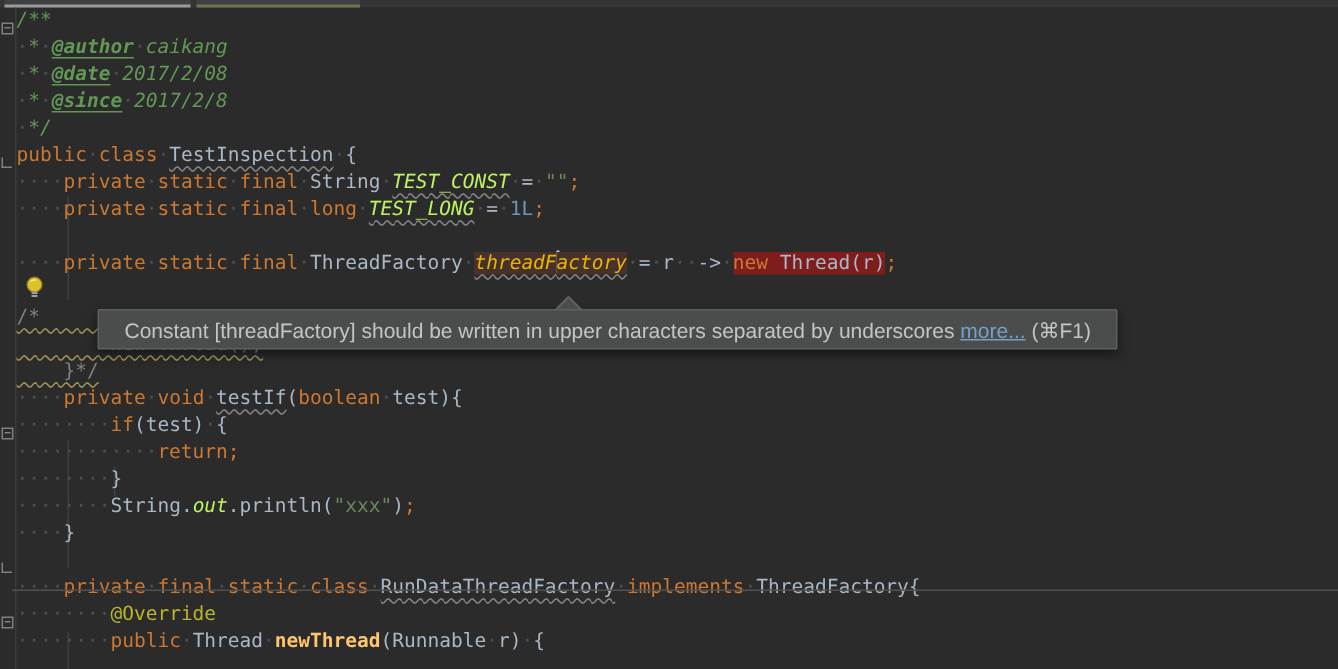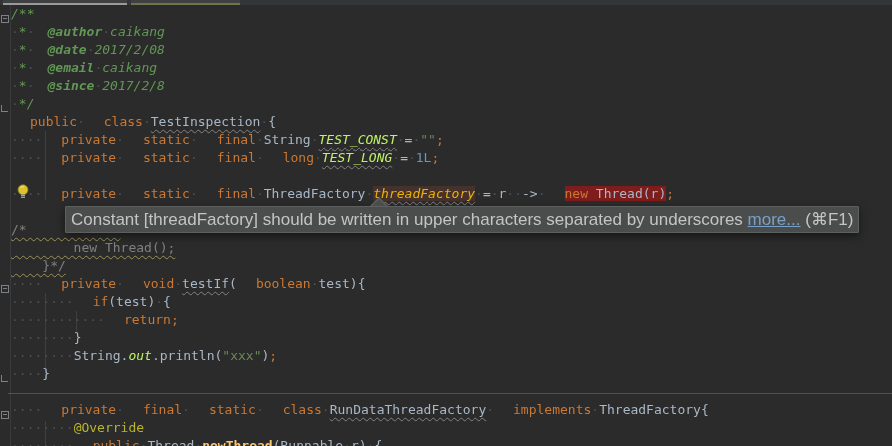--- a/index.html
+++ b/index.html
@@ -16,50 +16,50 @@
   .gutter{position:absolute;top:5px;left:0;bottom:0;width:10px;border-right:1px solid #393b3d;}
   .fold{position:absolute;left:1px;box-sizing:border-box;}
   .fold-start{width:8px;height:8px;border:1px solid #7d8184;background:#2b2b2b;}
   .fold-start::after{content:"";position:absolute;left:1px;right:1px;top:2px;height:1px;background:#7d8184;}
   .fold-end{width:7px;height:7px;border-left:1px solid #7d8184;border-bottom:1px solid #7d8184;}
 
   
   .code{position:absolute;top:5px;left:11px;right:0;}
   .line{height:18px;line-height:18px;white-space:pre;}
   .tk{text-underline-offset:3px;text-decoration-thickness:1px;}
-  .kw{color:#cc7832;margin-left:19px;}
+  .kw{color:#cc7832;}
   .semi{color:#cc7832;}
   .def{color:#a9b7c6;text-align:center;}
   .str{color:#6a8759;}
   .num{color:#6897bb;}
   .cmt{color:#808080;}
   .doc{color:#629755;font-style:italic;}
-  .doctag{color:#629755;font-style:italic;font-weight:bold;text-underline-offset:3px;margin-left:13px;}
+  .doctag{color:#629755;font-style:italic;font-weight:bold;text-decoration:underline;text-underline-offset:3px;}
   .ann{color:#bbb529;margin-top:31px;}
   .const{color:#bef264;font-style:italic;}
   .wfield{color:#eab308;font-style:italic;}
   .method{color:#ffc66d;font-weight:bold;}
   .ws{color:#4c5052;}
   .wavy-gray{text-decoration-line:underline;text-decoration-style:wavy;text-decoration-color:#828282;}
   .wavy-warn{text-decoration-line:underline;text-decoration-style:wavy;text-decoration-color:#9c9257;}
   .bg-write{background:#46322a;}
   .bg-olive{background:#7f1d1d;}
   .caret{display:inline-block;width:0;height:15px;border-left:2px solid #cccccc;vertical-align:-3px;margin-right:-2px;}
 
   
   .indent-guide{position:absolute;width:1px;background:#3d3f41;}
   .method-separator{position:absolute;left:8px;right:0;height:1px;background:#515151;}
 
   
   .lightbulb{position:absolute;left:16px;top:184px;width:14px;height:15px;}
 
   
-  .tooltip{position:absolute;left:65px;top:206px;height:27px;line-height:26px;padding:0 5px;
+  .tooltip{position:absolute;left:65px;top:206px;height:27px;line-height:26px;padding:0 17px;
            background:#4b4d4d;border:1px solid #5e6060;box-sizing:border-box;border-radius:1px;
-           font-family:"Liberation Sans","DejaVu Sans",sans-serif;font-size:17px;color:#c3c5c5;
+           font-family:"Liberation Sans","DejaVu Sans",sans-serif;font-size:14px;color:#c3c5c5;
            white-space:nowrap;box-shadow:0 3px 8px rgba(0,0,0,.5);z-index:5;}
   .tooltip a{color:#77a0c8;text-decoration:underline;cursor:pointer;}
   .tt-arrow-border{position:absolute;left:370px;top:197px;width:0;height:0;z-index:6;
            border-left:9px solid transparent;border-right:9px solid transparent;border-bottom:9px solid #5e6060;}
   .tt-arrow{position:absolute;left:372px;top:199px;width:0;height:0;z-index:7;
            border-left:7px solid transparent;border-right:7px solid transparent;border-bottom:7px solid #4b4d4d;}
 </style>
 </head>
 <body>
 
@@ -80,21 +80,20 @@
 
   <div class="indent-guide" style="left:45px;top:131px;height:69px;"></div>
   <div class="indent-guide" style="left:45px;top:293px;height:86px;"></div>
   <div class="indent-guide" style="left:45px;top:421px;height:25px;"></div>
   <div class="indent-guide" style="left:76px;top:311px;height:20px;"></div>
 
   <div class="code" id="code">
       <div class="line"><span class="tk doc">/**</span></div>
       <div class="line"><span class="tk ws">·</span><span class="tk doc">*</span><span class="tk ws">·</span><span class="tk doctag">@author</span><span class="tk ws">·</span><span class="tk doc">caikang</span></div>
       <div class="line"><span class="tk ws">·</span><span class="tk doc">*</span><span class="tk ws">·</span><span class="tk doctag">@date</span><span class="tk ws">·</span><span class="tk doc">2017/2/08</span></div>
-      <div class="line"><span class="tk ws">·</span><span class="tk doc">*</span><span class="tk ws">·</span><span class="tk doctag">@email</span><span class="tk ws">·</span><span class="tk doc">caikang</span></div>
       <div class="line"><span class="tk ws">·</span><span class="tk doc">*</span><span class="tk ws">·</span><span class="tk doctag">@since</span><span class="tk ws">·</span><span class="tk doc">2017/2/8</span></div>
       <div class="line"><span class="tk ws">·</span><span class="tk doc">*/</span></div>
       <div class="line"><span class="tk kw">public</span><span class="tk ws">·</span><span class="tk kw">class</span><span class="tk ws">·</span><span class="tk def wavy-gray">TestInspection</span><span class="tk ws">·</span><span class="tk def">{</span></div>
       <div class="line"><span class="tk ws">····</span><span class="tk kw">private</span><span class="tk ws">·</span><span class="tk kw">static</span><span class="tk ws">·</span><span class="tk kw">final</span><span class="tk ws">·</span><span class="tk def">String</span><span class="tk ws">·</span><span class="tk const wavy-gray">TEST_CONST</span><span class="tk ws">·</span><span class="tk def">=</span><span class="tk ws">·</span><span class="tk str">""</span><span class="tk semi">;</span></div>
       <div class="line"><span class="tk ws">····</span><span class="tk kw">private</span><span class="tk ws">·</span><span class="tk kw">static</span><span class="tk ws">·</span><span class="tk kw">final</span><span class="tk ws">·</span><span class="tk kw">long</span><span class="tk ws">·</span><span class="tk const wavy-gray">TEST_LONG</span><span class="tk ws">·</span><span class="tk def">=</span><span class="tk ws">·</span><span class="tk num">1L</span><span class="tk semi">;</span></div>
       <div class="line"></div>
       <div class="line"><span class="tk ws">····</span><span class="tk kw">private</span><span class="tk ws">·</span><span class="tk kw">static</span><span class="tk ws">·</span><span class="tk kw">final</span><span class="tk ws">·</span><span class="tk def">ThreadFactory</span><span class="tk ws">·</span><span class="tk wfield wavy-gray bg-write">threadF</span><span class="caret"></span><span class="tk wfield wavy-gray bg-write">actory</span><span class="tk ws">·</span><span class="tk def">=</span><span class="tk ws">·</span><span class="tk def">r</span><span class="tk ws">··</span><span class="tk def">-&gt;</span><span class="tk ws">·</span><span class="tk kw bg-olive">new</span><span class="tk def bg-olive"> </span><span class="tk def bg-olive">Thread(r)</span><span class="tk semi">;</span></div>
       <div class="line"></div>
       <div class="line"><span class="tk cmt wavy-warn">/*&nbsp;&nbsp;&nbsp;&nbsp;&nbsp;&nbsp;&nbsp;&nbsp;&nbsp;&nbsp;&nbsp;&nbsp;</span></div>
       <div class="line"><span class="tk cmt wavy-warn">        new Thread();</span></div>

